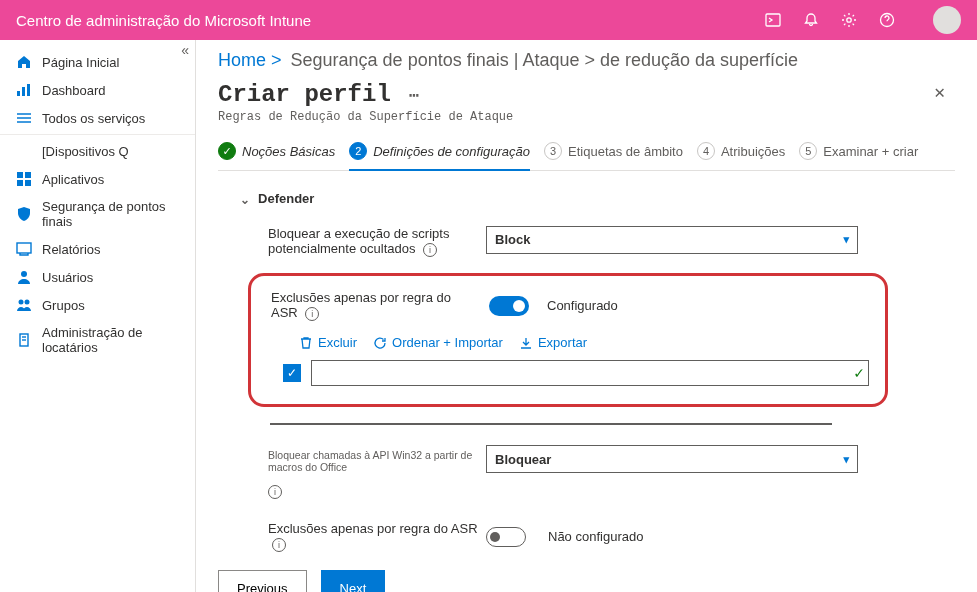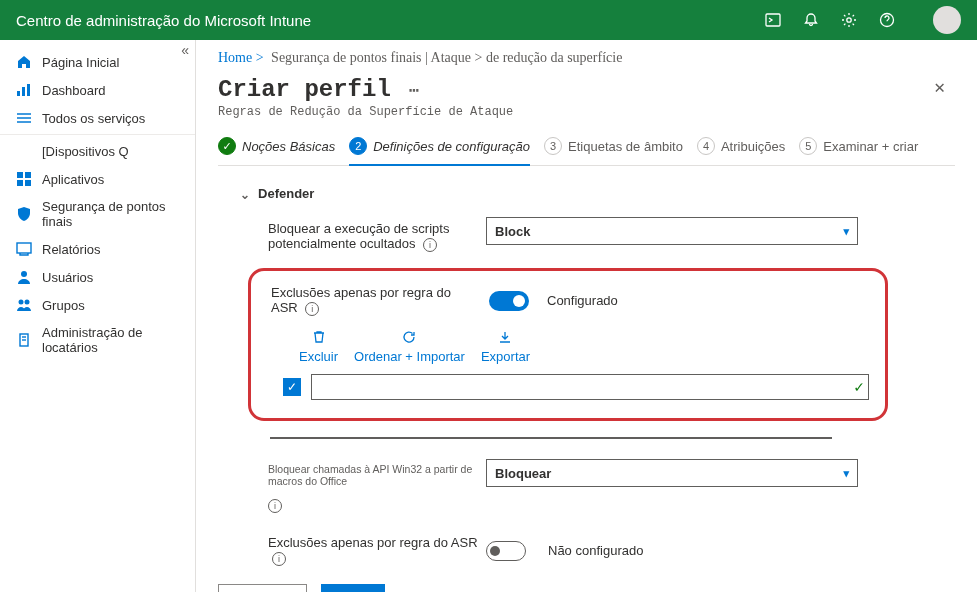--- a/index.html
+++ b/index.html
@@ -1,55 +1,55 @@
 <!DOCTYPE html>
 <html><head>
   <meta charset="utf-8">
   <style>
     * { box-sizing: border-box; margin: 0; padding: 0; }
     body { font-family: "Segoe UI", Tahoma, sans-serif; font-size: 13px; color: #323130; width: 977px; height: 592px; overflow: hidden; background: #fff; }
     
     
-    .topbar { background: #15803d; color: #fff; height: 40px; display: flex; align-items: center; padding: 0 16px; justify-content: space-between; }
+    .topbar { background: #ec4899; color: #fff; height: 40px; display: flex; align-items: center; padding: 0 16px; justify-content: space-between; }
     .topbar-title { font-size: 15px; font-weight: 400; }
     .topbar-icons { display: flex; gap: 22px; align-items: center; }
     .topbar-icons .ticon { width: 16px; height: 16px; cursor: pointer; color: #fff; }
     .avatar { width: 28px; height: 28px; border-radius: 50%; background: #e1dfdd; margin-left: 16px; }
 
     
     .body { display: flex; height: calc(100% - 40px); }
     .sidebar { width: 196px; border-right: 1px solid #e1dfdd; position: relative; padding-top: 8px; }
     .sidebar-collapse { position: absolute; top: 2px; right: 6px; color: #605e5c; font-size: 14px; cursor: pointer; }
     .nav-item { display: flex; align-items: center; gap: 10px; padding: 6px 16px; color: #323130; cursor: pointer; font-size: 13px; }
     .nav-icon { width: 16px; height: 16px; flex-shrink: 0; display:flex; align-items:center; justify-content:center; }
     .nav-sep { height: 1px; background: #edebe9; margin: 2px 0; }
 
     
     .main { flex: 1; padding: 10px 22px 0 22px; display: flex; flex-direction: column; position: relative; overflow: hidden; }
-    .breadcrumb { font-size: 14px; color: #605e5c; margin-bottom: 10px; font-family: Liberation Serif, serif; }
+    .breadcrumb { font-size: 18px; color: #605e5c; margin-bottom: 10px; }
     .breadcrumb a { color: #0078d4; text-decoration: none; margin-right: 4px; }
     .page-title-row { display: flex; justify-content: space-between; align-items: flex-start; font-family: Liberation Mono, monospace; }
     .page-title { font-size: 24px; font-weight: 600; }
     .page-menu { font-size: 18px; color: #605e5c; margin-left: 10px; }
     .page-subtitle { font-size: 12px; color: #605e5c; margin-top: 2px; margin-bottom: 18px; }
     .close-x { font-size: 18px; color: #605e5c; cursor: pointer; padding-right: 10px; }
 
     
     .stepper { display: flex; align-items: center; gap: 14px; border-bottom: 1px solid #e1dfdd; padding-bottom: 10px; margin-bottom: 14px; flex-wrap: wrap; }
     .step { display: flex; align-items: center; gap: 6px; font-size: 13px; color: #605e5c; }
     .step-badge { width: 18px; height: 18px; border-radius: 50%; display: flex; align-items: center; justify-content: center; font-size: 11px; border: 1px solid #c8c6c4; background: #fff; color: #605e5c; }
     .step.done .step-badge { background: #107c10; border-color: #107c10; color: #fff; }
     .step.active { color: #0078d4; border-bottom: 2px solid #0078d4; padding-bottom: 9px; margin-bottom: -11px; }
     .step.active .step-badge { background: #0078d4; border-color: #0078d4; color: #fff; }
     .step.done span, .step.active span { color: #323130; font-style: italic; }
 
     
     .section-header { display: flex; align-items: center; gap: 8px; font-weight: 600; margin: 6px 0 10px 22px; cursor: pointer; }
     .chevron { font-size: 12px; transform: rotate(180deg); color: #605e5c; }
-    .field-row { display: flex; align-items: flex-start; margin: 6px 0 6px 50px; gap: 8px; }
+    .field-row { display: flex; align-items: center; margin: 6px 0 6px 50px; gap: 8px; }
     .field-label { width: 210px; font-size: 13px; color: #323130; padding-top: 4px; }
     .field-label.small { font-size: 10.5px; color: #605e5c; }
     .info-icon-inline { display:inline-flex; align-items:center; justify-content:center; width:14px; height:14px; border:1px solid #605e5c; border-radius:50%; font-size:9px; color:#605e5c; margin-left:4px;}
     .info-below { margin-left: 50px; margin-top: 4px; }
     .info-below .info-icon-inline { margin-left: 0; }
     
     .select-box { flex: 1; max-width: 370px; height: 28px; border: 1px solid #605e5c; display: flex; align-items: center; padding: 0 8px; justify-content: space-between; font-size: 13px; cursor: pointer; background:#fff; }
     .select-box.wide { max-width: 372px; font-weight: bold; }
     .select-chevron { color: #0078d4; font-size: 11px; }
 
@@ -59,21 +59,21 @@
     .toggle-label { width: 200px; font-size: 13px; }
     .toggle { width: 40px; height: 20px; border-radius: 10px; position: relative; cursor: pointer; }
     .toggle.on { background: #0078d4; }
     .toggle.off { background: #fff; border: 1px solid #605e5c; }
     .toggle .knob { width: 12px; height: 12px; border-radius: 50%; background: #fff; position: absolute; top: 4px; }
     .toggle.on .knob { right: 4px; }
     .toggle.off .knob { left: 3px; background: #605e5c; width: 10px; height: 10px; top: 4px; }
     .toggle-status { font-size: 13px; color: #323130; }
 
     .toolbar { display: flex; align-items: center; gap: 16px; margin: 14px 0 10px 28px; font-size: 13px; }
-    .tool-btn { display: flex; align-items: center; gap: 5px; color: #0078d4; cursor: pointer; flex-direction: column; }
+    .tool-btn { display: flex; align-items: center; gap: 5px; color: #0078d4; cursor: pointer; }
     .tool-icon { width: 14px; height: 14px; color: #0078d4; }
 
     .input-row { display: flex; align-items: center; gap: 10px; margin-left: 12px; }
     .chk { width: 18px; height: 18px; background: #0078d4; display: flex; align-items: center; justify-content: center; color: #fff; font-size: 12px; cursor: pointer; }
     .exclusion-input { flex: 1; height: 26px; border: 1px solid #605e5c; padding: 0 8px; font-size: 13px; }
     .input-ok { color: #107c10; font-size: 14px; margin-left: -26px; pointer-events:none; }
 
     .blank-input { margin: 8px 0 6px 52px; max-width: 562px; height: 26px; border: 1px solid #605e5c; }
 
     

